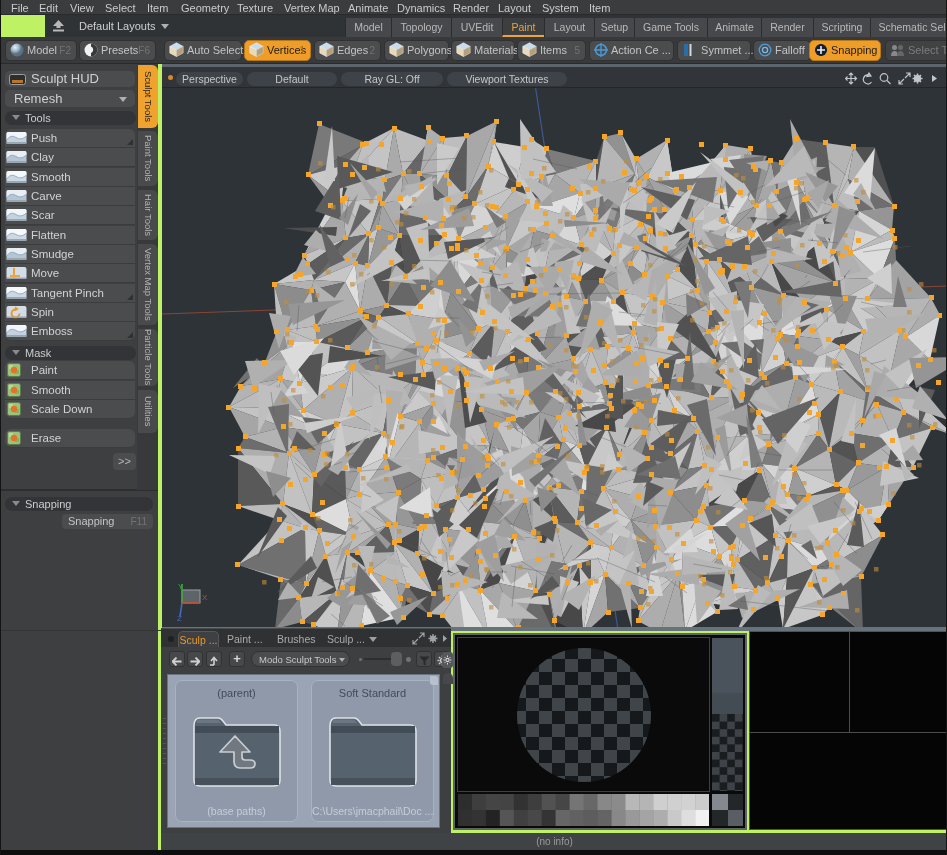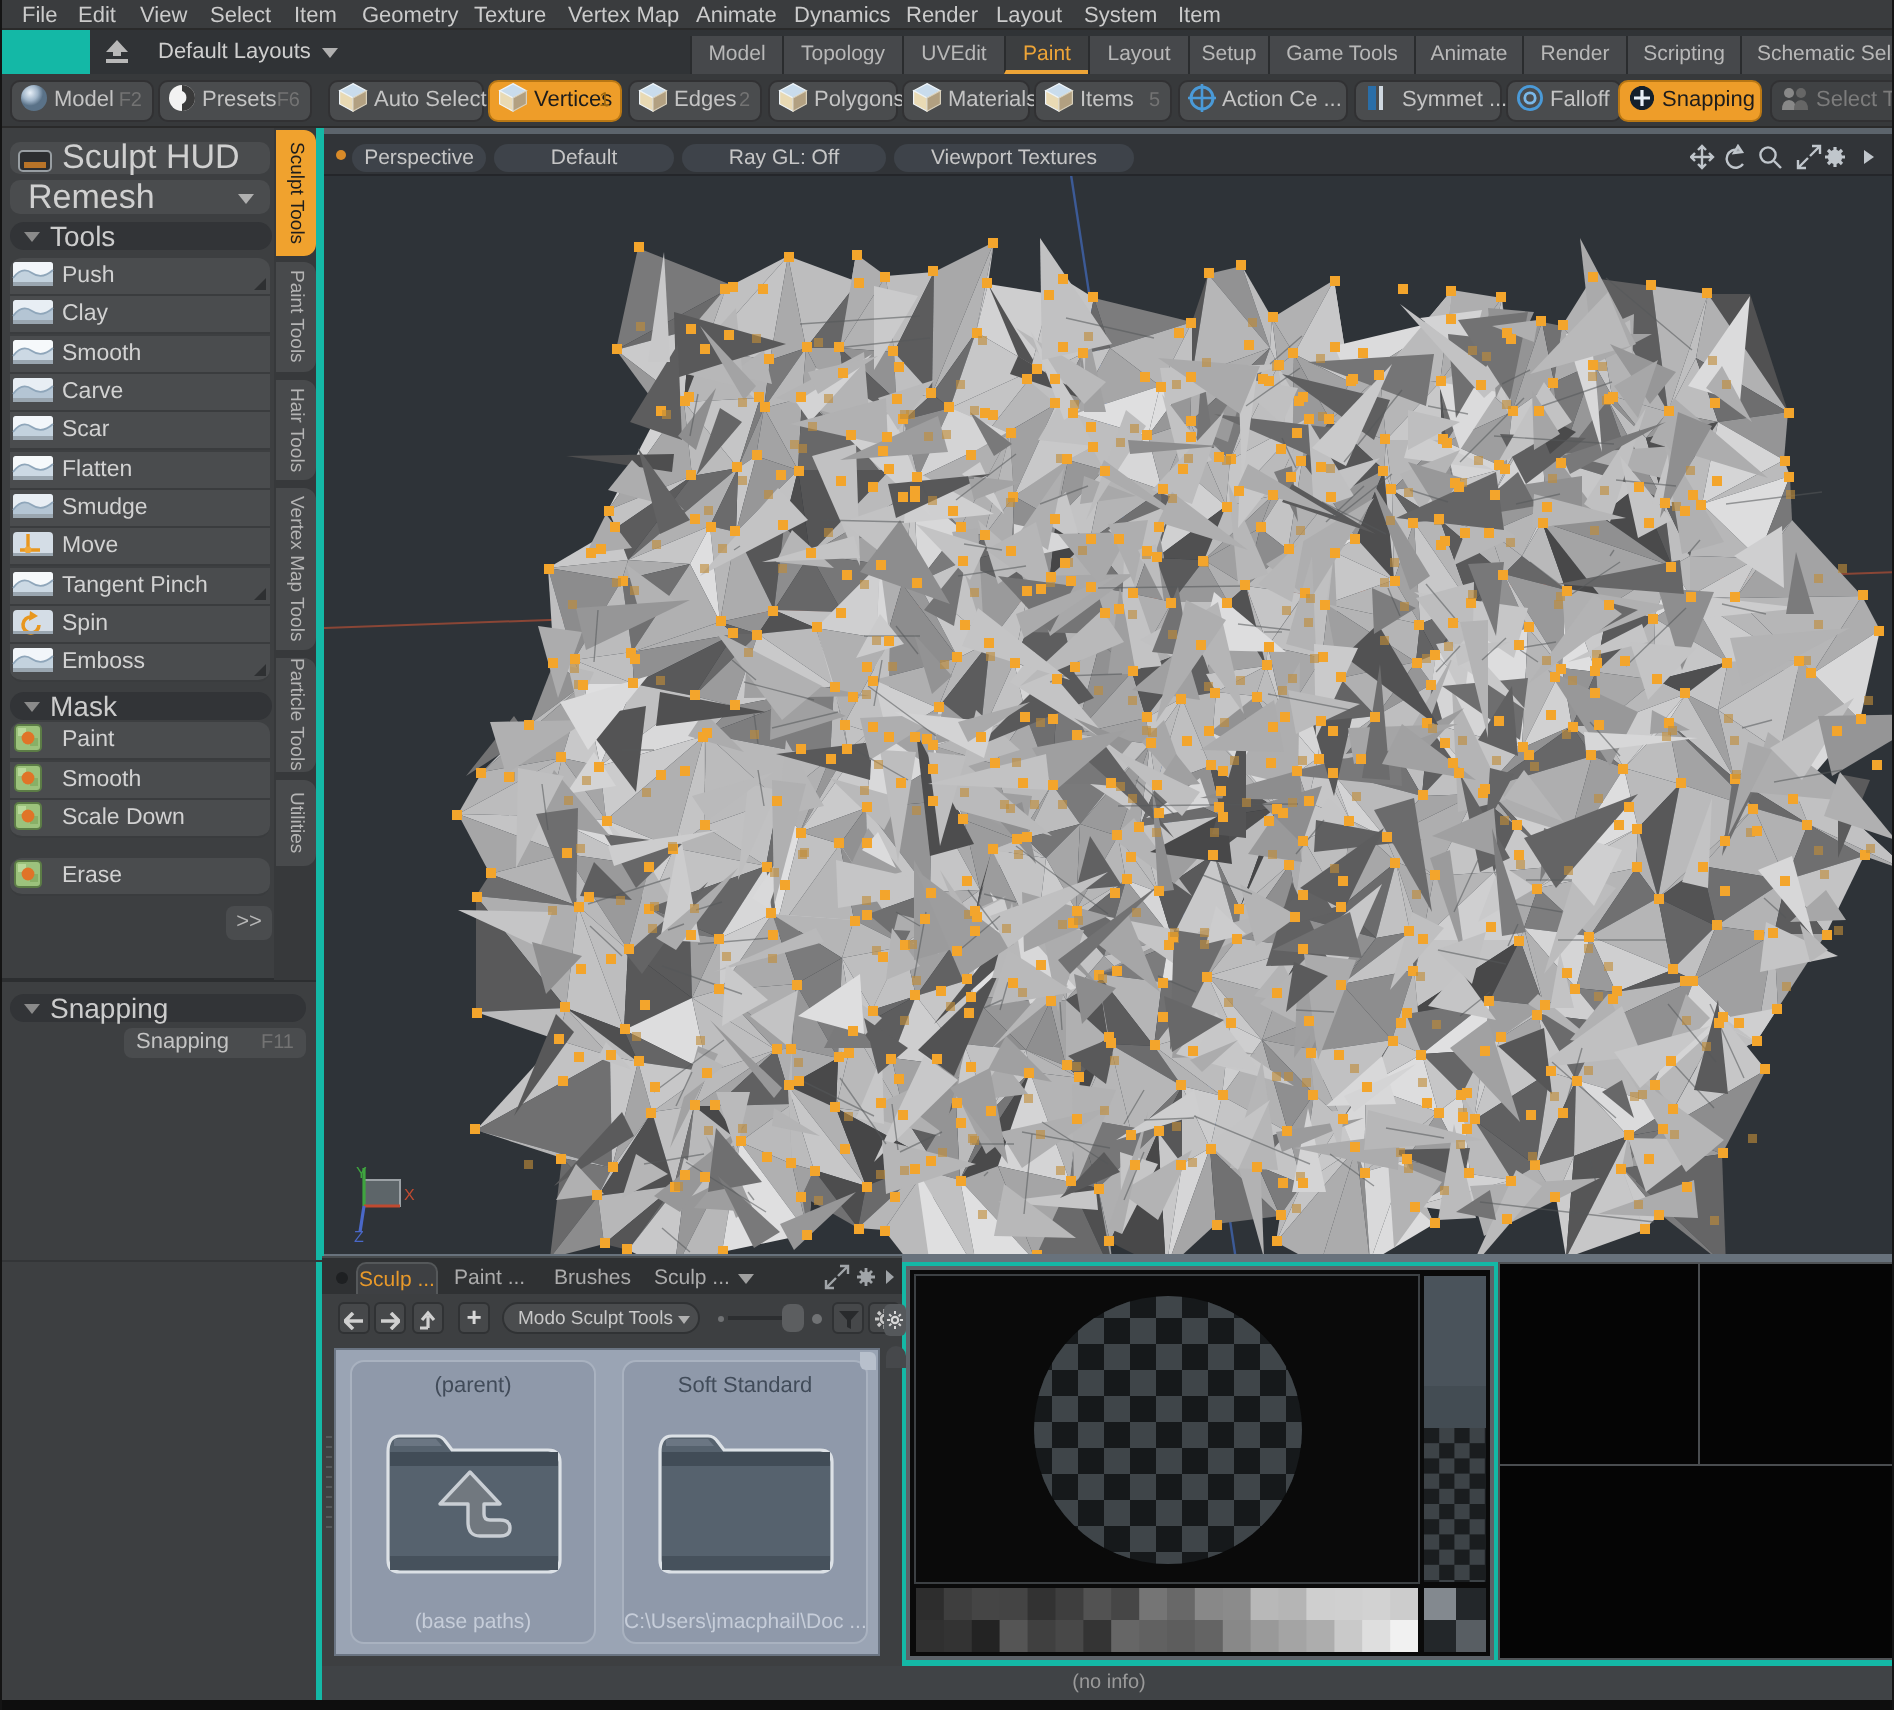--- a/index.html
+++ b/index.html
@@ -1,36 +1,36 @@
 <!DOCTYPE html>
 <html><head>
 <meta charset="utf-8">
 <style>
 html,body{margin:0;padding:0;background:#1a1a1a;}
 *{box-sizing:border-box;}
-#app{position:relative;width:947px;height:855px;background:#14b8a6;font-family:"Liberation Sans",sans-serif;overflow:hidden;border-left:1px solid #141414;border-right:1px solid #141414;}
+#app{position:relative;width:947px;height:855px;background:#bef264;font-family:"Liberation Sans",sans-serif;overflow:hidden;border-left:1px solid #141414;border-right:1px solid #141414;}
 .abs{position:absolute;}
 
 #menubar{position:absolute;left:0;top:0;width:947px;height:15px;background:#3a3c3e;border-bottom:1px solid #2a2a2a;}
 #menubar span{position:absolute;top:2px;font-size:11px;color:#cbcbcb;}
 
 #row2{position:absolute;left:0;top:15px;width:947px;height:22px;background:#303336;margin-left:44px;}
 .l-tab{position:absolute;top:3px;height:19px;background:#46484b;color:#b8b8b8;font-size:10.5px;text-align:center;line-height:19px;border-left:1px solid #2a2c2e;}
 .l-tab.active{color:#eda437;border-bottom:2px solid #eda437;background:#3c3e40;}
 
 #row3{position:absolute;left:0;top:37px;width:947px;height:27px;background:#37393b;border-bottom:1px solid #2a2a2a;}
 .btn3{position:absolute;top:3px;height:21px;background:#4a4c4e;border:1px solid #313133;border-radius:5px;color:#c4c4c4;font-size:11px;line-height:19px;white-space:nowrap;}
 .btn3 .ic{display:inline-block;vertical-align:-3px;margin:0 3px 0 4px;}
 .btn3 .fk{position:absolute;right:5px;top:0;color:#737373;font-size:10px;}
 .btn3.orange{background:#ee9d29;border-color:#b97714;color:#1c1c1c;}
 .btn3.dim{color:#7c7c7c;background:#404244;}
 
 #leftpanel{position:absolute;left:0;top:64px;width:157px;height:791px;background:#3d3f41;}
-.lbtn{position:absolute;left:4px;width:130px;background:#4a4c4e;color:#d0d0d0;font-size:17px;}
-.sechdr{position:absolute;left:4px;width:131px;height:14px;background:#323437;border-radius:7px;color:#cccccc;font-size:14px;line-height:14px;}
+.lbtn{position:absolute;left:4px;width:130px;background:#4a4c4e;color:#d0d0d0;font-size:13px;}
+.sechdr{position:absolute;left:4px;width:131px;height:14px;background:#323437;border-radius:7px;color:#cccccc;font-size:11px;line-height:14px;}
 .sechdr .tri{display:inline-block;margin:0 5px 1px 7px;width:0;height:0;border-left:4px solid transparent;border-right:4px solid transparent;border-top:5px solid #8a8a8a;vertical-align:1px;}
 .toolrow{position:absolute;left:4px;width:130px;height:19px;background:#4a4c4e;border-bottom:1px solid #3a3c3e;color:#d2d2d2;font-size:11.5px;line-height:19px;}
 .vtab{position:absolute;left:137px;width:20px;background:#484a4c;border-radius:0 6px 6px 0;color:#b5b5b5;font-size:10.5px;}
 .vtab{overflow:hidden;display:flex;align-items:center;justify-content:center;}
 .vtab span{writing-mode:vertical-rl;white-space:nowrap;font-size:9.5px;}
 .tic{display:inline-block;width:26px;}
 .ti{vertical-align:-3px;margin-left:1px;}
 .vtab.active{background:#f0a22e;color:#1d1d1d;}
 
 #viewport{position:absolute;left:161px;top:64px;width:786px;height:567px;background:#2e3338;}

